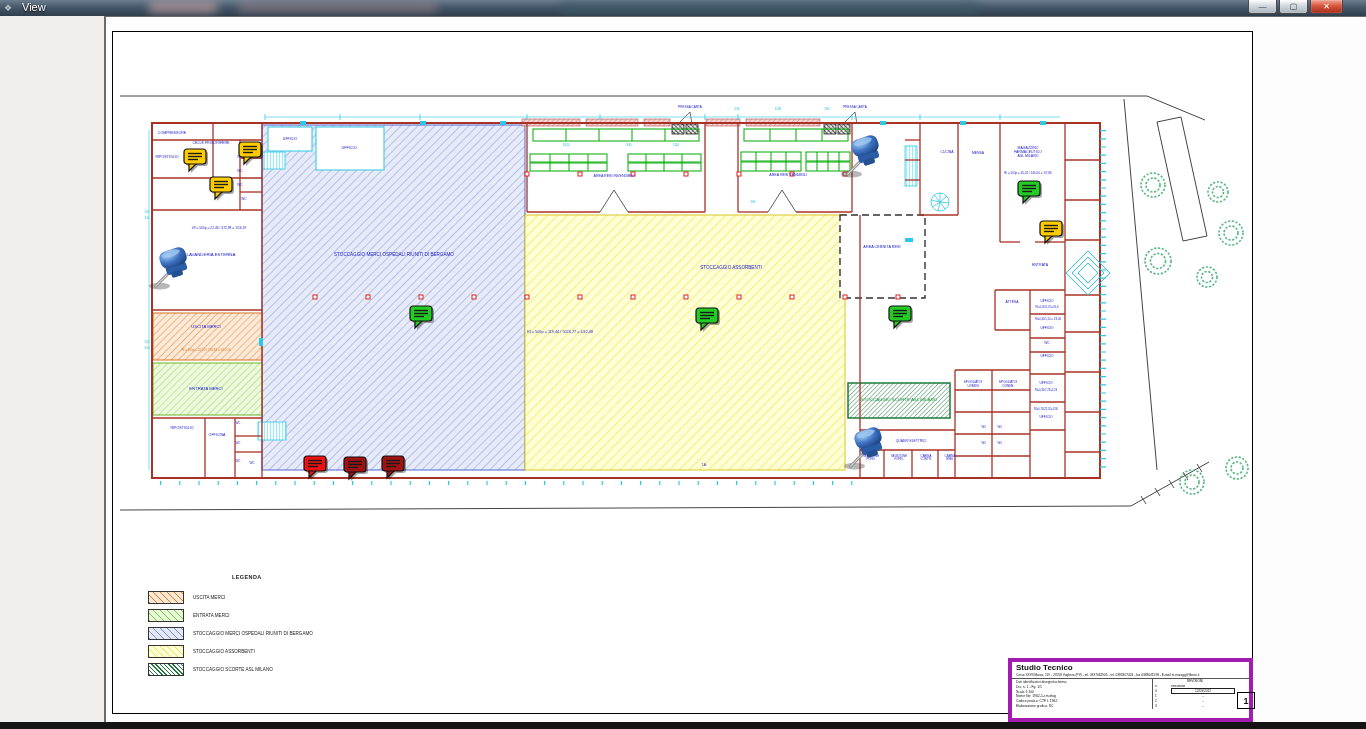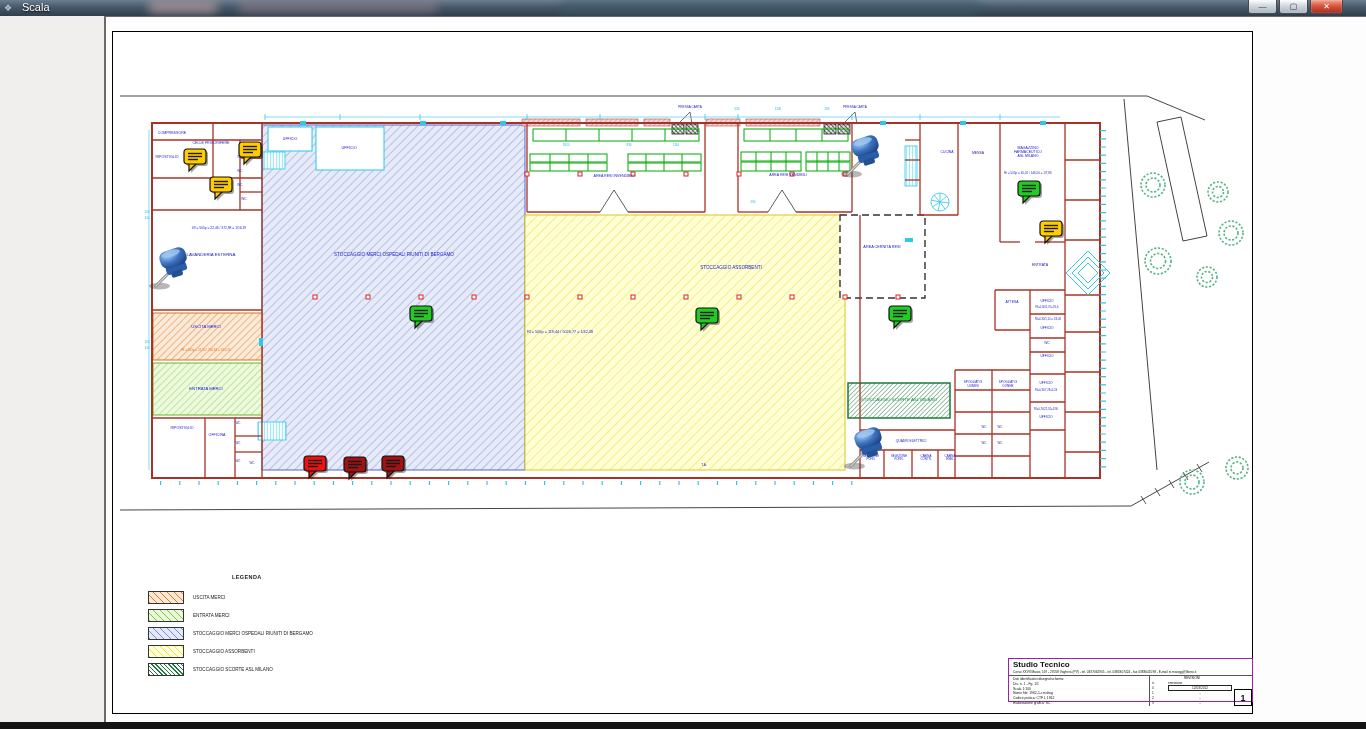--- a/index.html
+++ b/index.html
@@ -34,21 +34,21 @@
   #markers{position:absolute;left:0;top:0;width:1366px;height:729px;z-index:7;}
   .marker{position:absolute;}
   .marker svg{display:block;}
   
   #legend{position:absolute;left:148px;top:574px;z-index:6;}
   #legend-title{margin-left:84px;font-size:5.5px;font-weight:bold;color:#222;letter-spacing:.4px;margin-bottom:11px;}
   .lrow{display:flex;align-items:center;height:13px;margin-bottom:5px;}
   .lswatch{width:36px;height:13px;border:1px solid #333;box-sizing:border-box;flex:0 0 auto;}
   .ltext{margin-left:9px;font-size:4.6px;color:#222;white-space:nowrap;}
   
-  #titleblock{position:absolute;left:1008px;top:658px;width:245px;height:44px;border:1px solid #a21caf;
+  #titleblock{position:absolute;left:1008px;top:658px;width:245px;height:64px;border:4px solid #a21caf;
     box-sizing:border-box;background:#fff;z-index:6;color:#111;}
   #tb-firm{position:absolute;left:4px;top:1px;font-size:8px;font-weight:bold;}
   #tb-addr{position:absolute;left:4px;top:11px;font-size:3.2px;white-space:nowrap;}
   #tb-line{position:absolute;left:0;top:16px;width:100%;border-top:1px solid #555;}
   #tb-vline{position:absolute;left:140px;top:16px;height:31px;border-left:1px solid #555;}
   #tb-info{position:absolute;left:4px;top:18px;font-size:3.4px;line-height:1.4;}
   #tb-rev{position:absolute;left:143px;top:17px;width:80px;font-size:3.2px;}
   #rev-title{text-align:center;margin-bottom:1px;}
   #rev-head{display:flex;}
   #rev-head span:first-child{width:16px;}
@@ -60,21 +60,21 @@
     display:flex;align-items:center;justify-content:center;font-size:9px;font-weight:bold;}
 </style>
 </head>
 <body>
 
 <div id="titlebar">
   <div class="blob" id="b1"></div>
   <div class="blob" id="b2"></div>
   <div class="blob" id="b3"></div>
   <div id="app-icon">❖</div>
-  <span id="win-title">Scala</span>
+  <span id="win-title">View</span>
 </div>
 <div id="winbtns">
   <div class="wbtn min">
       <span>—</span>
     </div>
   <div class="wbtn max">
       <span>▢</span>
     </div>
   <div class="wbtn close">
       <span>✕</span>

